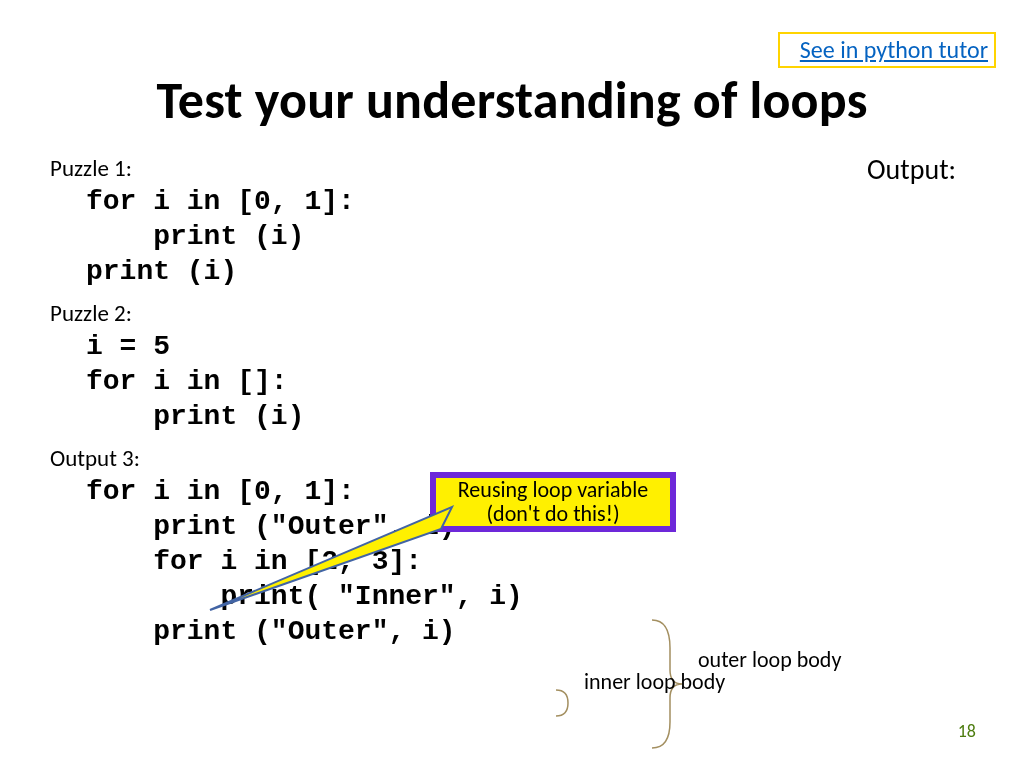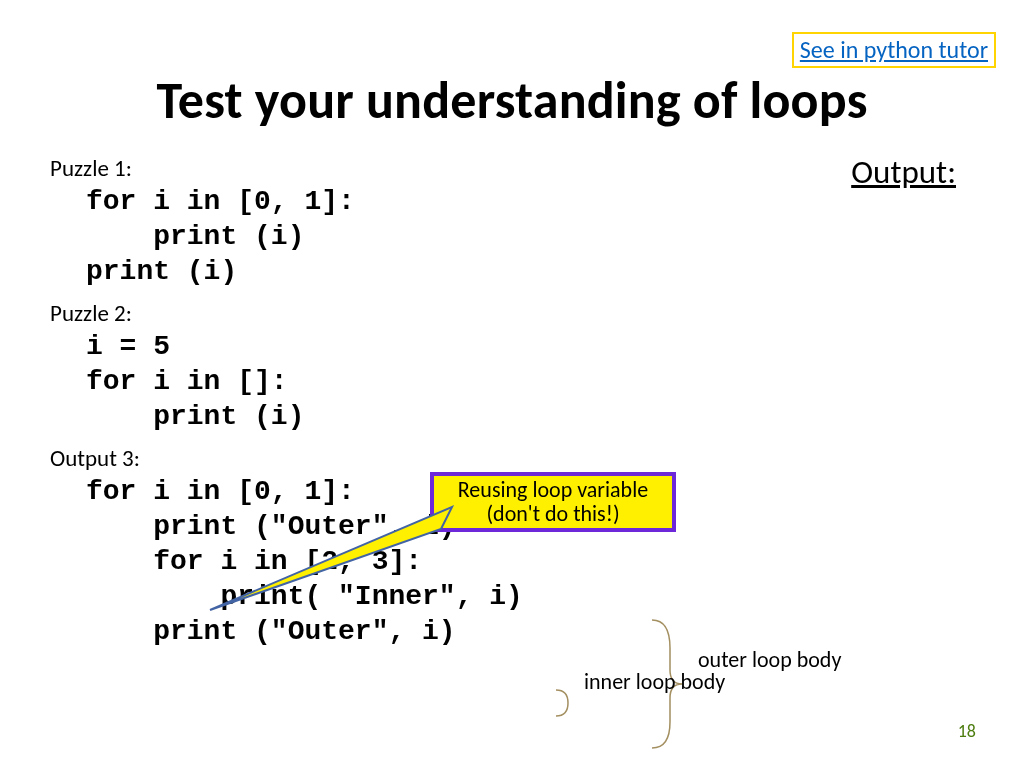--- a/index.html
+++ b/index.html
@@ -13,42 +13,41 @@
     overflow: hidden;
   }
   .slide {
     width: 1024px; height: 768px;
     position: relative;
   }
   .link-box {
     position: absolute;
     top: 32px; right: 28px;
     border: 2px solid #ffd400;
-    padding: 1px 6px 2px 6px;
+    padding: 1px 6px 2px 20px;
     background: #fff;
   }
   .link-box a {
     color: #0563c1;
     text-decoration: underline;
     font-size: 24px;
   }
   .title {
     position: absolute;
     top: 68px; left: 0; right: 0;
     text-align: center;
     color: #000000;
     font-weight: 700;
     font-size: 52px;
     letter-spacing: 0.2px;
   }
   .output-label {
     position: absolute;
     top: 152px; right: 68px;
-    font-size: 33px;
-    text-decoration: underline;
+    font-size: 28px;
     margin-left: 42px;
   }
   .body {
     position: absolute;
     top: 154px; left: 50px;
     width: 900px;
   }
   .puzzle-heading {
     font-size: 23px;
     margin: 0 0 2px 0;
@@ -67,21 +66,21 @@
     color: #4d7c0f;
     font-size: 18px;
   }
 
   
   .callout-box {
     position: absolute;
     left: 430px; top: 472px;
     width: 246px; height: 60px;
     background: #fff000;
-    border: 4px solid #6d28d9;
+    border: 6px solid #6d28d9;
     display: flex; align-items: center; justify-content: center;
     text-align: center;
     font-size: 22px;
     line-height: 1.1;
     padding: 14px 6px;
   }
   
   .pointer-svg {
     position: absolute;
     left: 0; top: 0;

